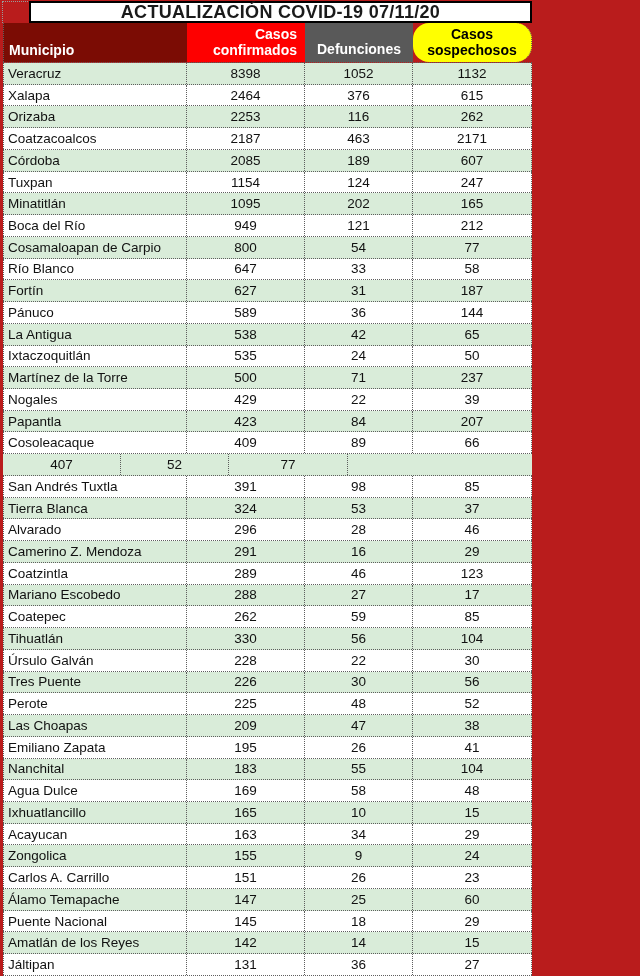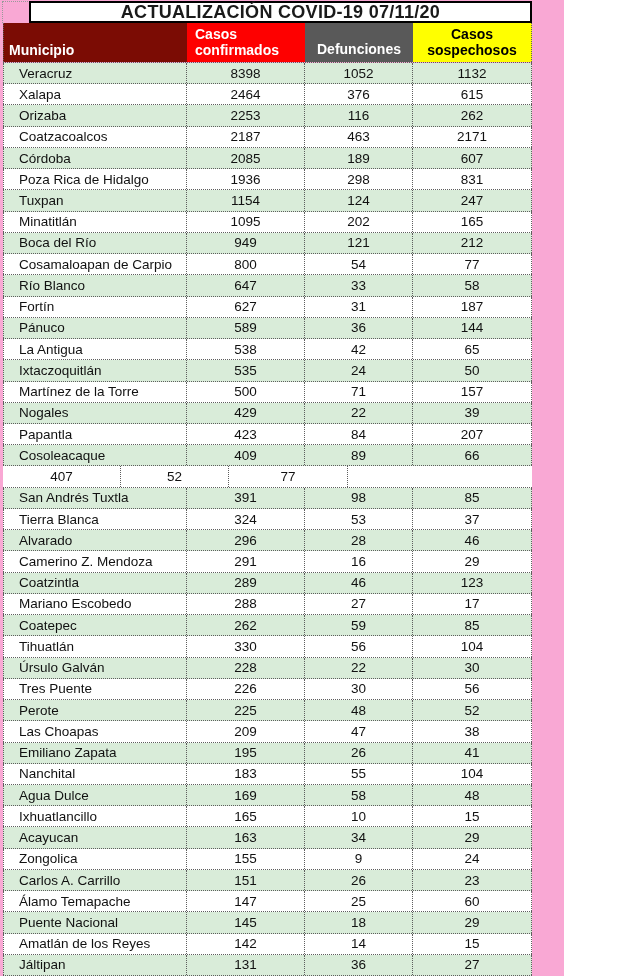--- a/index.html
+++ b/index.html
@@ -2,21 +2,21 @@
 <html style="--maroon: #7b0c04; --red: #fe0000; --gray: #595959; --yellow: #ffff00; --green: #d9ecd9; --bc: #5e5e5e; --title-border: #000000;"><head>
 <meta charset="utf-8">
 <style>
   html,body{margin:0;padding:0;}
   body{
     width:640px;height:976px;background:#ffffff;
     font-family:"Liberation Sans", sans-serif;
     -webkit-font-smoothing:antialiased;
     overflow:hidden;
   }
-  .page{position:relative;width:564px;height:976px;background:#f9a8d4;}
+  .page{position:relative;width:640px;height:976px;background:#b91c1c;}
 
   
   .corner-notch{
     position:absolute;left:2px;top:1px;width:27px;height:21px;
     border-top:1px dotted #9a9a9a;border-left:1px dotted #9a9a9a;
   }
   .title-box{
     position:absolute;left:29px;top:1px;width:503px;height:22px;
     box-sizing:border-box;border:2px solid var(--title-border,#000);
     background:#fff;display:flex;align-items:center;justify-content:center;
@@ -34,52 +34,53 @@
     line-height:1.12;overflow:hidden;
   }
   .hcell.c0{
     background:var(--maroon);color:#fff;
     align-items:flex-end;padding:0 0 3px 5px;
     border-left:1px dotted var(--bc);
   }
   .hcell.c1{
     background:var(--red);color:#fff;
     flex-direction:column;align-items:center;justify-content:center;
-    text-align:left;padding:0 8px;
+    text-align:right;padding:0 8px;
   }
   .hcell.c2{
     background:var(--gray);color:#fff;
     align-items:flex-end;justify-content:center;padding-bottom:4px;
     text-align:center;
   }
   .hcell.c3{
     background:var(--yellow);color:#000;
     flex-direction:column;align-items:center;justify-content:center;
     text-align:center;padding:0 6px;
     border-right:1px dotted var(--bc);
+    border-radius:16px;
   }
 
   
   .tbody{
     position:absolute;left:3px;top:62px;width:529px;height:914px;
     display:flex;flex-direction:column;box-sizing:border-box;
     border-top:1px dotted var(--bc);
   }
   .row{
     flex:1;display:flex;box-sizing:border-box;
     border-bottom:1px dotted var(--bc);
     background:#fff;
   }
   .row:nth-child(odd){background:var(--green);}
   .cell{
     box-sizing:border-box;display:flex;align-items:center;
     font-size:13.5px;color:#111;overflow:hidden;white-space:nowrap;
     border-right:1px dotted var(--bc);
   }
-  .cell.name{padding-left:15px;justify-content:flex-start;border-left:1px dotted var(--bc);}
+  .cell.name{padding-left:4px;justify-content:flex-start;border-left:1px dotted var(--bc);}
   .cell.num{justify-content:center;}
   .c0{width:184px;}
   .c1{width:118px;}
   .c2{width:108px;}
   .c3{width:119px;}
 </style>
 </head>
 <body>
 
 <div class="page">
@@ -120,26 +121,20 @@
         <div class="cell num c2">463</div>
         <div class="cell num c3">2171</div>
       </div>
       <div class="row">
         <div class="cell name c0">Córdoba</div>
         <div class="cell num c1">2085</div>
         <div class="cell num c2">189</div>
         <div class="cell num c3">607</div>
       </div>
       <div class="row">
-        <div class="cell name c0">Poza Rica de Hidalgo</div>
-        <div class="cell num c1">1936</div>
-        <div class="cell num c2">298</div>
-        <div class="cell num c3">831</div>
-      </div>
-      <div class="row">
         <div class="cell name c0">Tuxpan</div>
         <div class="cell num c1">1154</div>
         <div class="cell num c2">124</div>
         <div class="cell num c3">247</div>
       </div>
       <div class="row">
         <div class="cell name c0">Minatitlán</div>
         <div class="cell num c1">1095</div>
         <div class="cell num c2">202</div>
         <div class="cell num c3">165</div>
@@ -183,21 +178,21 @@
       <div class="row">
         <div class="cell name c0">Ixtaczoquitlán</div>
         <div class="cell num c1">535</div>
         <div class="cell num c2">24</div>
         <div class="cell num c3">50</div>
       </div>
       <div class="row">
         <div class="cell name c0">Martínez de la Torre</div>
         <div class="cell num c1">500</div>
         <div class="cell num c2">71</div>
-        <div class="cell num c3">157</div>
+        <div class="cell num c3">237</div>
       </div>
       <div class="row">
         <div class="cell name c0">Nogales</div>
         <div class="cell num c1">429</div>
         <div class="cell num c2">22</div>
         <div class="cell num c3">39</div>
       </div>
       <div class="row">
         <div class="cell name c0">Papantla</div>
         <div class="cell num c1">423</div>

